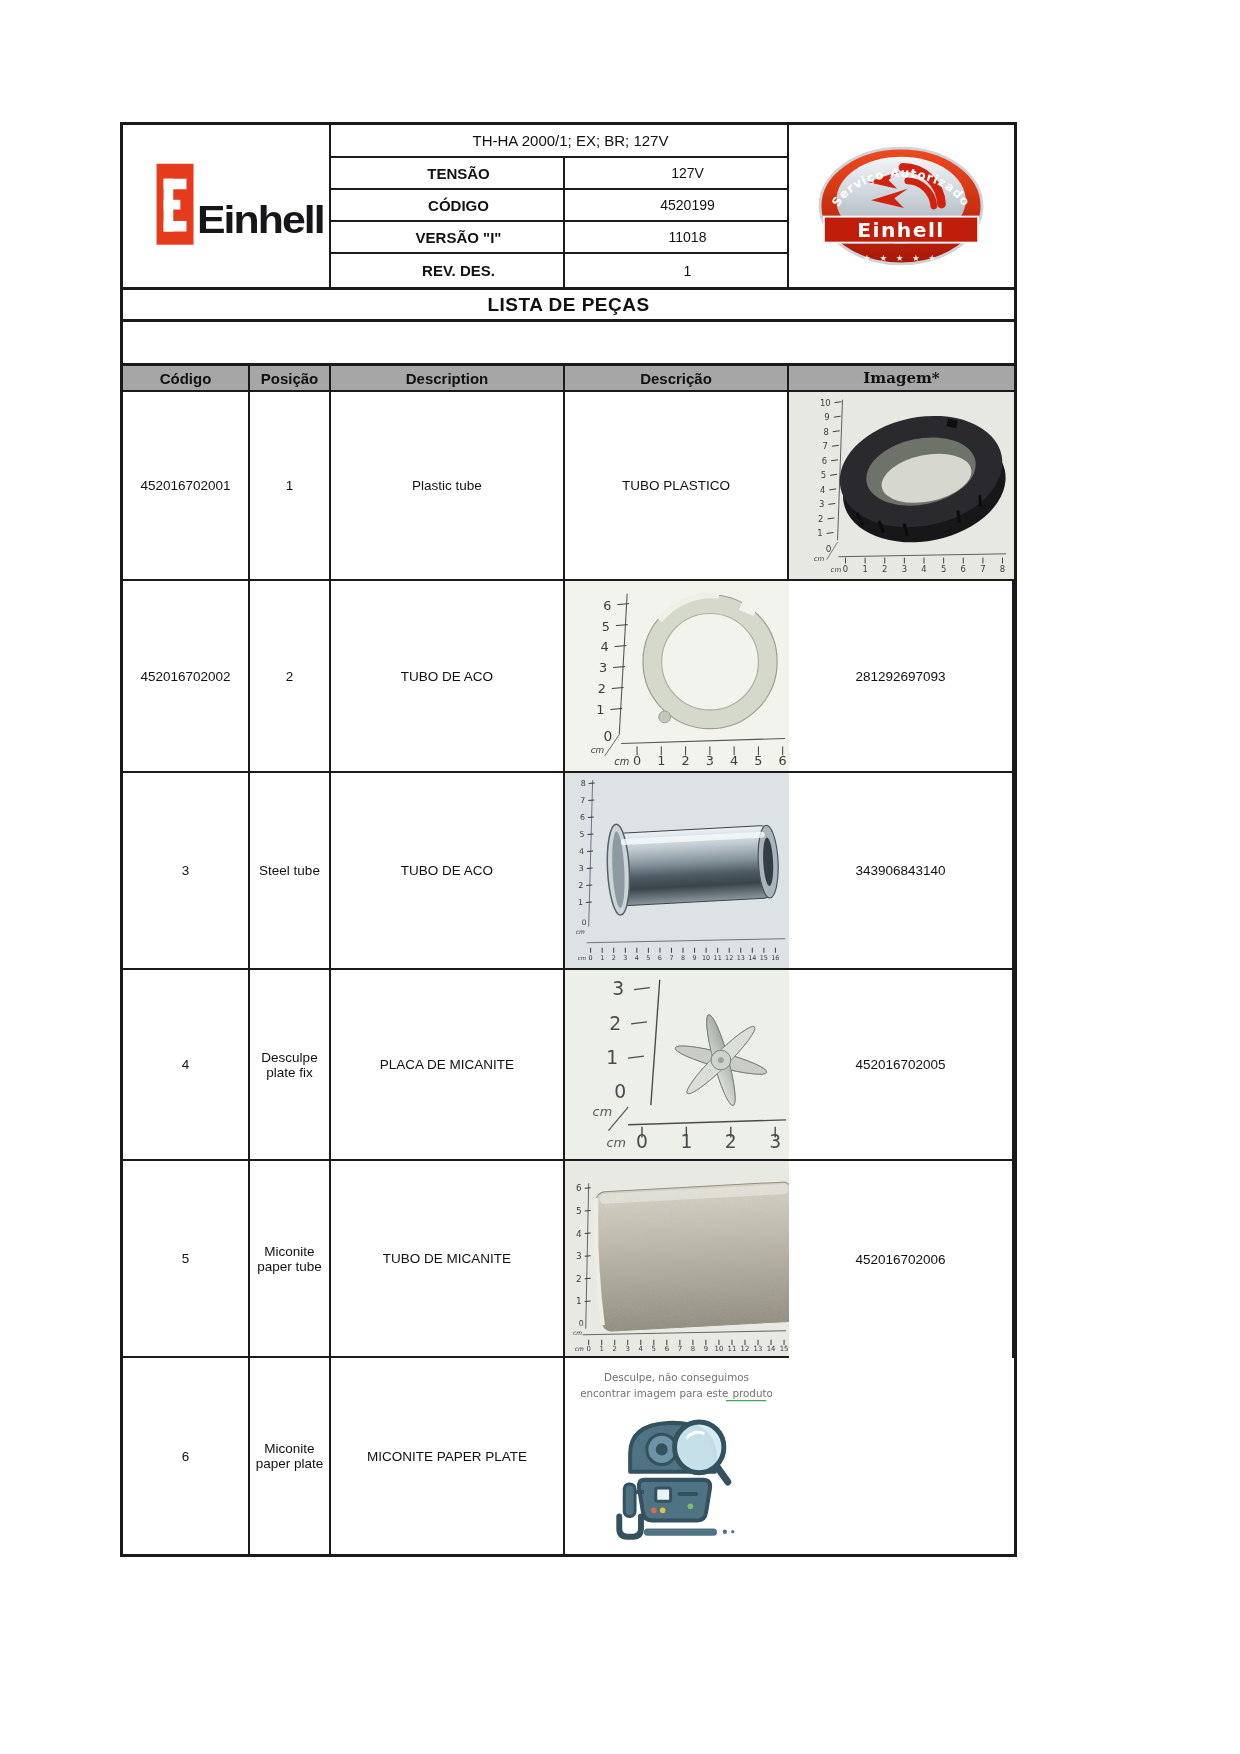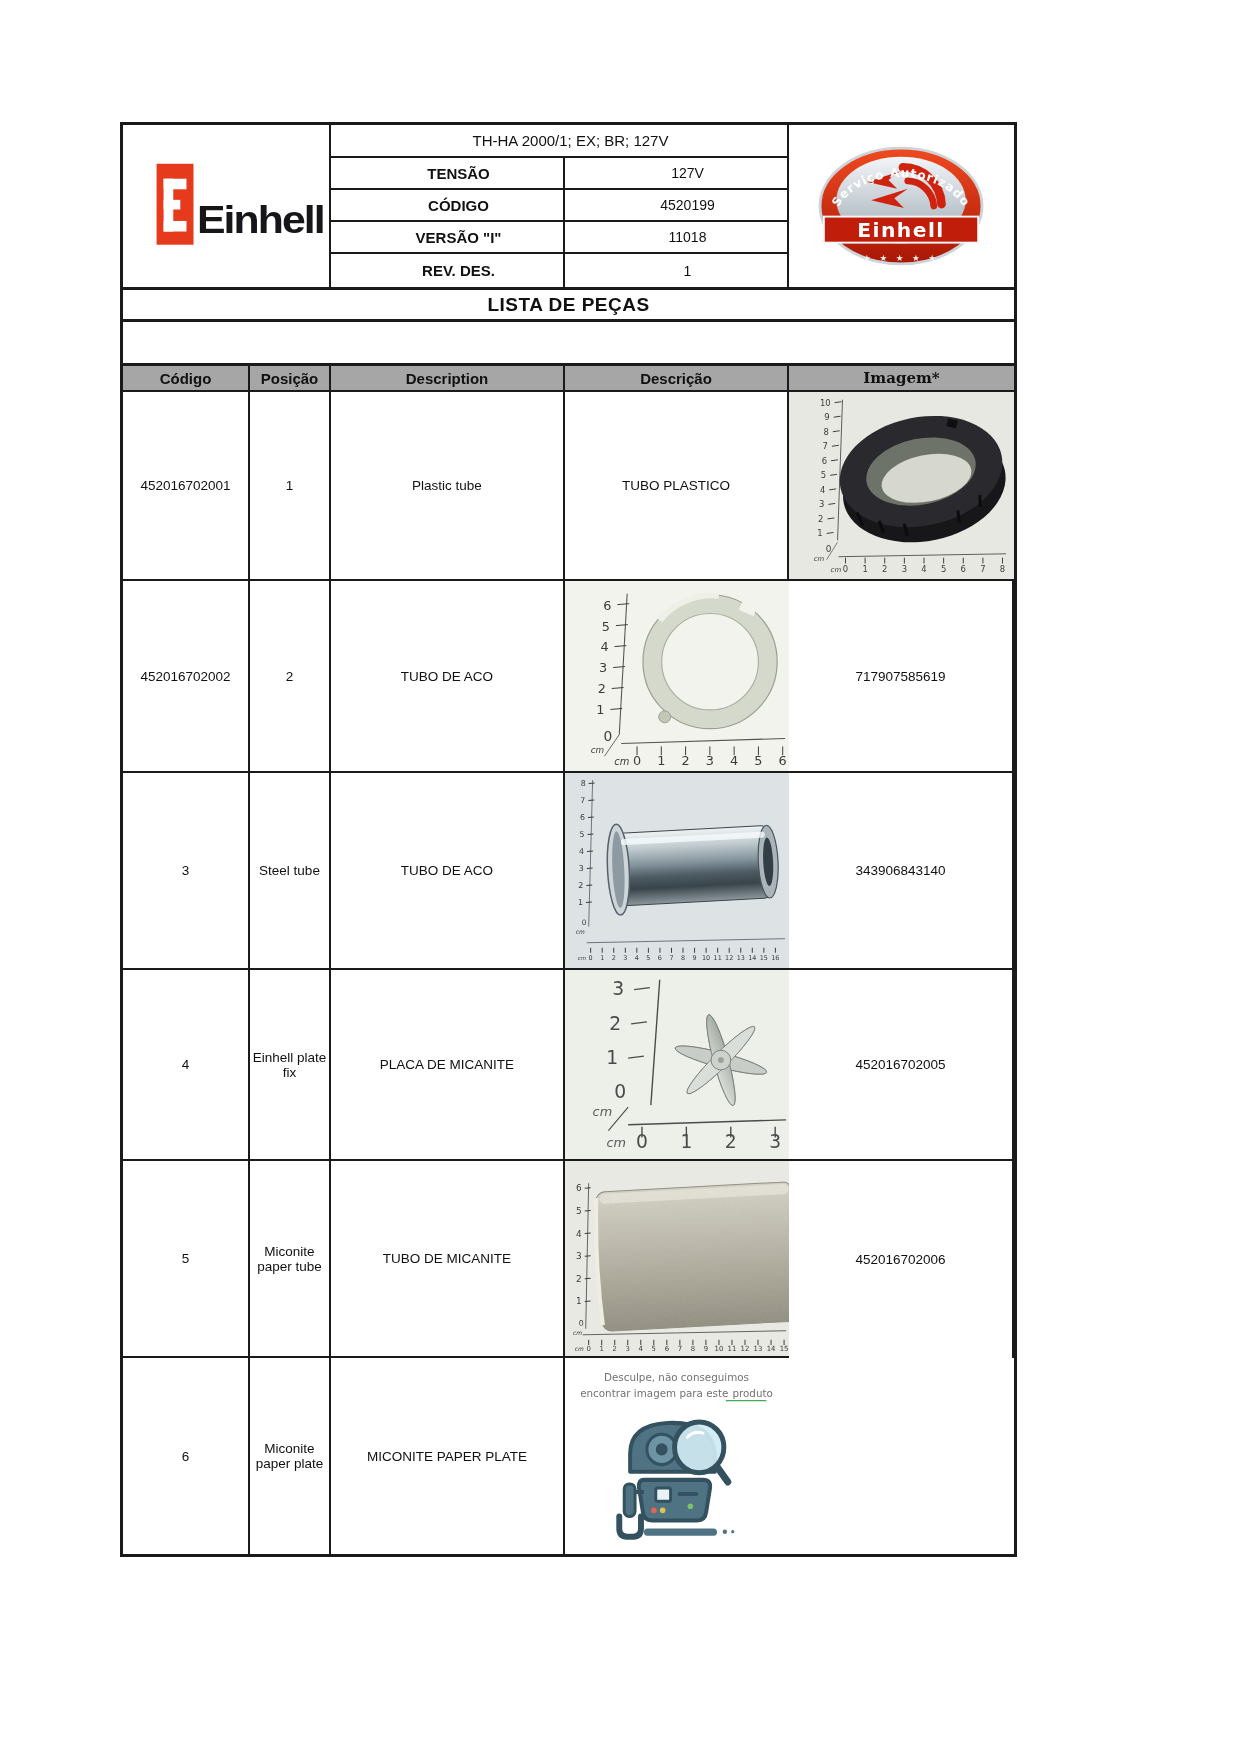--- a/index.html
+++ b/index.html
@@ -234,21 +234,21 @@
         <g>
           <circle cx="147" cy="82" r="68" fill="#d5d9cb" stroke="#999f91" stroke-width="1.2"></circle>
           <circle cx="147" cy="82" r="49" fill="#f3f3ed" stroke="#abb1a2" stroke-width="1.2"></circle>
           <path d="M96,40 a68,68 0 0 1 60,-25" stroke="#eef0e8" stroke-width="6" fill="none"></path>
           <rect x="178" y="22" width="16" height="11" fill="#f3f3ed" transform="rotate(22 186 27)"></rect>
           <circle cx="101" cy="138" r="6" fill="#c2c7b8" stroke="#9aa092" stroke-width="1"></circle>
         </g>
       </svg>
     </div>
 
-    <div class="pt-cell">717907585619</div>
+    <div class="pt-cell">281292697093</div>
     <div class="pt-cell">3</div>
     <div class="pt-cell">Steel tube</div>
     <div class="pt-cell">TUBO DE ACO</div>
     <div class="pt-cell img-cell last-col">
       <svg viewBox="0 0 227 193" preserveAspectRatio="none">
         <defs>
           <linearGradient id="p3g" x1="0" y1="0" x2="0" y2="1">
             <stop offset="0" stop-color="#eef3f5"></stop>
               <stop offset="0.22" stop-color="#c2ccd1"></stop>
             <stop offset="0.45" stop-color="#84949c"></stop>
@@ -323,21 +323,21 @@
           <ellipse cx="54" cy="92" rx="6" ry="38" fill="#8e9aa1"></ellipse>
           <ellipse cx="206" cy="92" rx="10" ry="36" fill="#aab4ba" stroke="#49545b" stroke-width="1.2"></ellipse>
           <ellipse cx="206" cy="92" rx="5" ry="24" fill="#333d44"></ellipse>
           <rect x="58" y="62" width="146" height="6" rx="3" fill="#f6fafb" opacity="0.8"></rect>
         </g>
       </svg>
     </div>
 
     <div class="pt-cell">343906843140</div>
     <div class="pt-cell">4</div>
-    <div class="pt-cell">Einhell plate fix</div>
+    <div class="pt-cell">Desculpe plate fix</div>
     <div class="pt-cell">PLACA DE MICANITE</div>
     <div class="pt-cell img-cell last-col">
       <svg viewBox="0 0 227 193" preserveAspectRatio="none">
         <defs>
           <linearGradient id="p4g" x1="0" y1="0" x2="1" y2="1">
             <stop offset="0" stop-color="#e4e8e2"></stop>
               <stop offset="1" stop-color="#9aa29a"></stop>
           </linearGradient>
         </defs>
         <rect width="227" height="193" fill="#edefe9"></rect>

